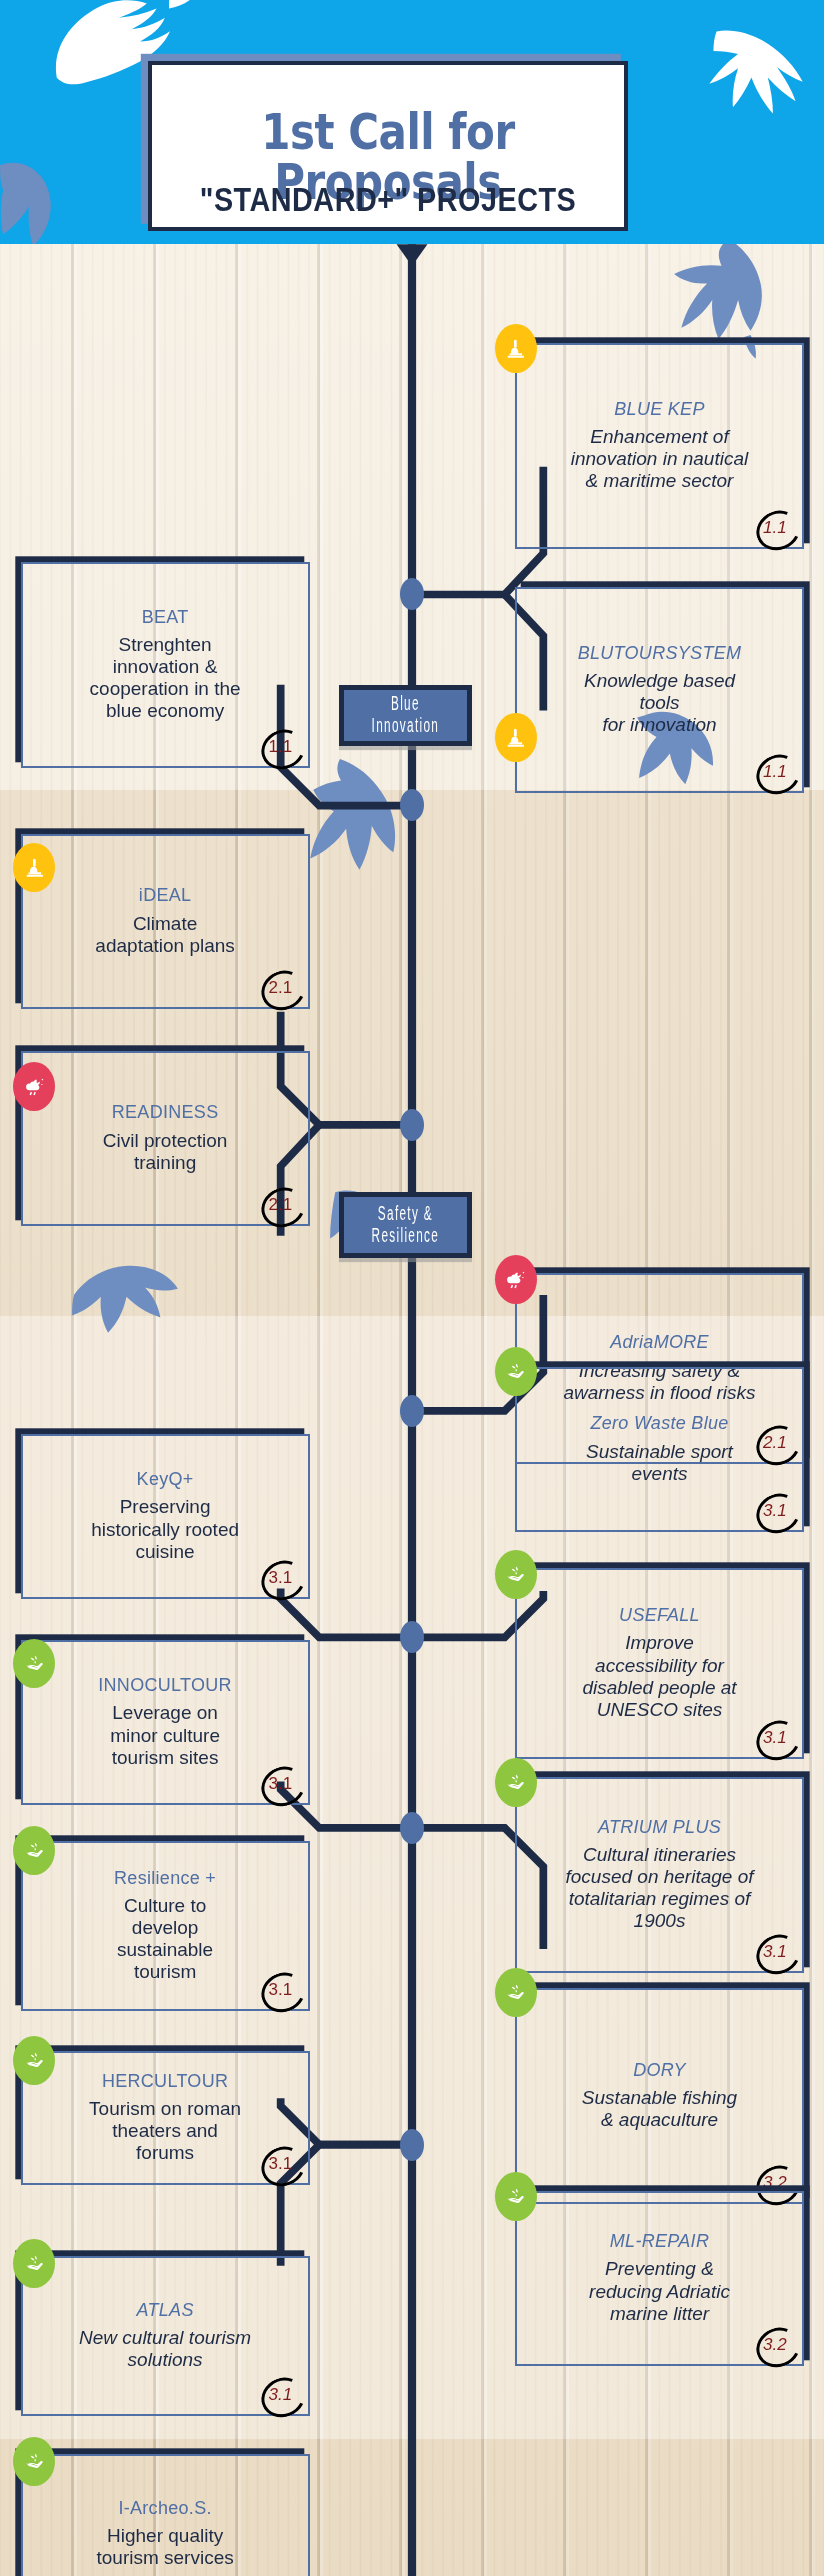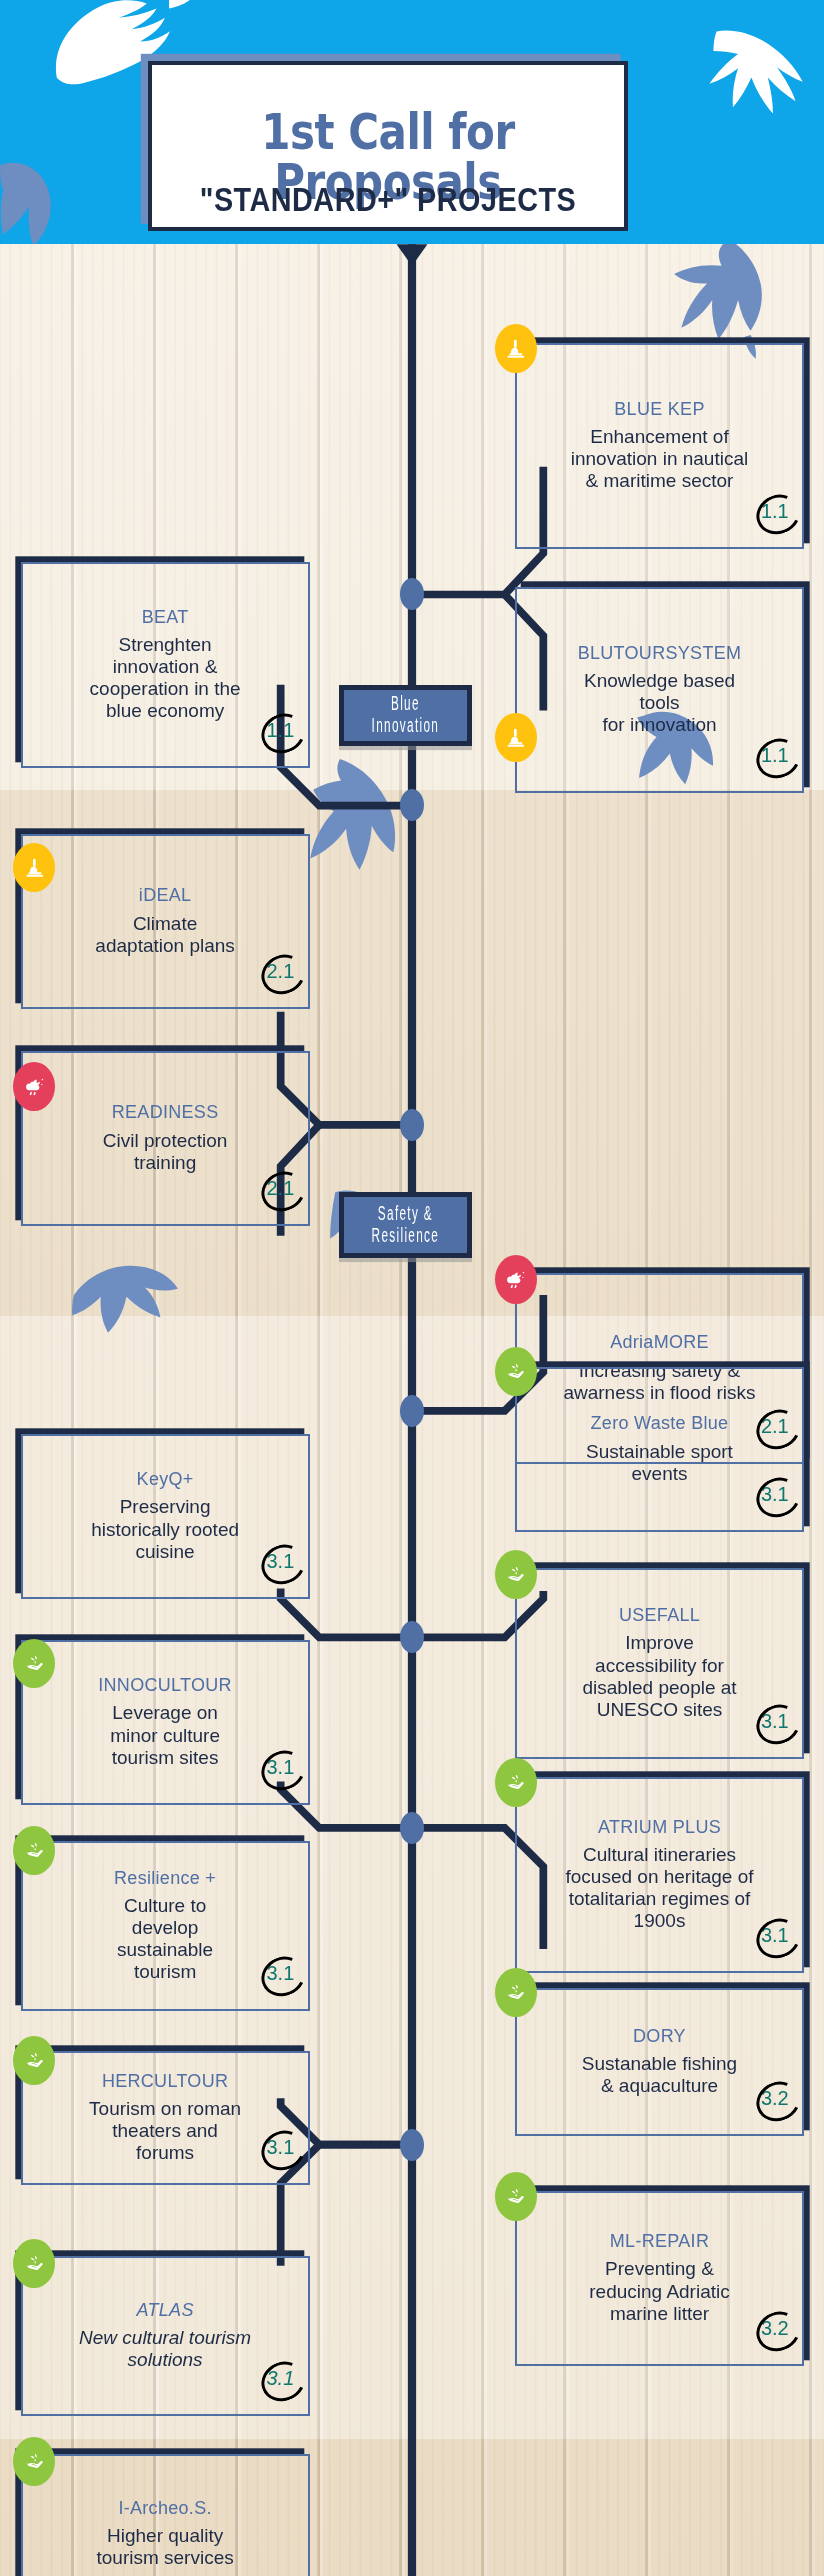--- a/index.html
+++ b/index.html
@@ -91,40 +91,40 @@
     font-size:13.4px;
     transform:scaleY(1.45) scaleX(0.88);
   }
 
   
   .proj {
     position:absolute; z-index:5;
     border:2.6px solid #4f6fa5;
     box-shadow: -5.7px -5.7px 0 0 #1e2b46;
   }
-  .proj.rt { box-shadow: 5.7px -5.7px 0 0 #1e2b46; }
+  .proj.rt { box-shadow: 5.7px -5.7px 0 0 #1e2b46; font-style: italic; }
   .proj .inner {
     position:absolute; inset:0; padding:7.2px 11.3px;
     display:flex; flex-direction:column; align-items:center; justify-content:center;
     text-align:center;
   }
   .proj .ttl {
     color:#4f6fa5; font-family:"Liberation Sans", sans-serif;
     font-weight:400; font-size:18px; line-height:1.05;
     letter-spacing:0.3px; margin-bottom:7.2px;
   }
   .proj .desc {
     color:#1e2b46; font-family:"Liberation Sans", sans-serif;
     font-weight:400; font-size:19px; line-height:1.16;
   }
   .proj .code {
-    position:absolute; right:8.2px; bottom:19px;
+    position:absolute; right:8.2px; bottom:3px;
     width:38px; height:33px;
     display:flex; align-items:center; justify-content:center;
-    color:#0f766e; font-size:20px;
+    color:#7f1d1d; font-size:17px;
     font-family:"Liberation Sans", sans-serif;
     z-index:7;
   }
   .proj .code::before {
     content:""; position:absolute; left:0; top:0; width:38px; height:33px;
     border:3.6px solid #000; border-radius:52% 48% 50% 50% / 50% 52% 48% 50%;
     border-right-color:transparent;
     transform:rotate(-22deg);
   }
 
@@ -440,21 +440,21 @@
       <div class="desc">Cultural itineraries<br>focused on heritage of<br>totalitarian regimes of<br>1900s</div>
     </div>
     <div class="code">3.1</div>
   </div>
   <div class="ibub green" style="left:495px; top:1514px;">
     <svg viewBox="0 0 24 24">
         <path d="M12.2 3c-.3 2 .4 3.6 1.8 4.5.6-1.9 0-3.5-1.8-4.5zM7.4 5.2c.9 2 2.4 3 4.2 3 -.5-2-2-3-4.2-3zM11.8 9.2v2.3h1.3V9.3c-.4.1-.9.1-1.3-.1zM3 13.2c.8 2.1 2.5 3.6 4.6 4.1l6.3 1.5c.8.2 1.6-.1 2.1-.7l4.5-5c.5-.6.4-1.4-.2-1.8-.5-.4-1.2-.3-1.7.1l-3.4 3h-3v1.2h3.2v-.1l-.2.1c-.6.5-1.4.7-2.2.5L8.5 15c-.1 0-.2-.1-.2-.2 0-.2.1-.3.3-.3l3.9.5v-1.2l-3.8-.5c-1.3-.2-2.6.1-3.7.8H3z"></path>
       </svg>
   </div>
 
-  <div class="proj rt" style="left:515px; top:1744px; width:289px; height:148px;">
+  <div class="proj rt" style="left:515px; top:1744px; width:289px; height:216px;">
     <div class="inner">
       <div class="ttl">DORY</div>
       <div class="desc">Sustanable fishing<br>&amp; aquaculture</div>
     </div>
     <div class="code">3.2</div>
   </div>
   <div class="ibub green" style="left:495px; top:1724px;">
     <svg viewBox="0 0 24 24">
         <path d="M12.2 3c-.3 2 .4 3.6 1.8 4.5.6-1.9 0-3.5-1.8-4.5zM7.4 5.2c.9 2 2.4 3 4.2 3 -.5-2-2-3-4.2-3zM11.8 9.2v2.3h1.3V9.3c-.4.1-.9.1-1.3-.1zM3 13.2c.8 2.1 2.5 3.6 4.6 4.1l6.3 1.5c.8.2 1.6-.1 2.1-.7l4.5-5c.5-.6.4-1.4-.2-1.8-.5-.4-1.2-.3-1.7.1l-3.4 3h-3v1.2h3.2v-.1l-.2.1c-.6.5-1.4.7-2.2.5L8.5 15c-.1 0-.2-.1-.2-.2 0-.2.1-.3.3-.3l3.9.5v-1.2l-3.8-.5c-1.3-.2-2.6.1-3.7.8H3z"></path>
       </svg>

